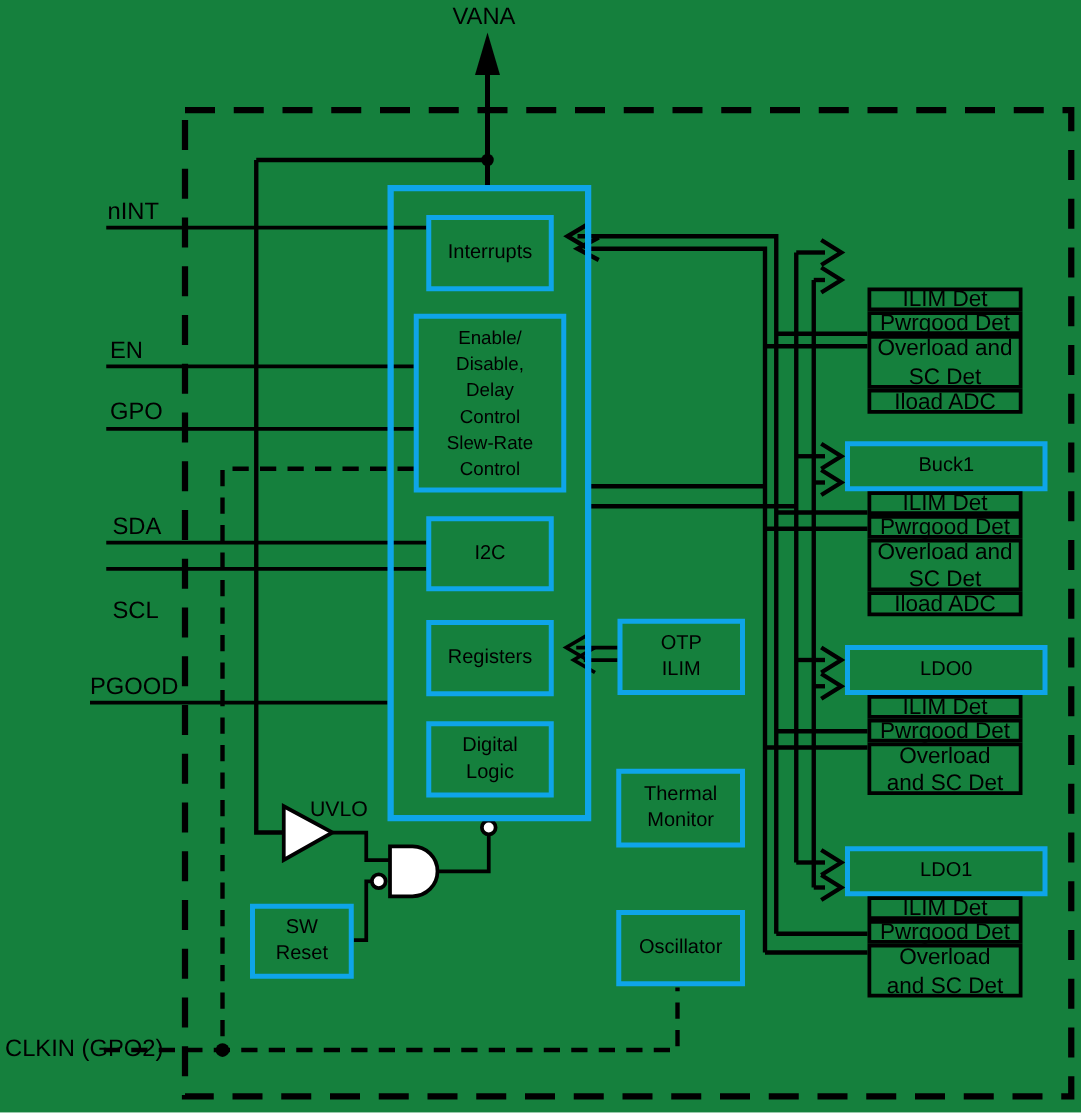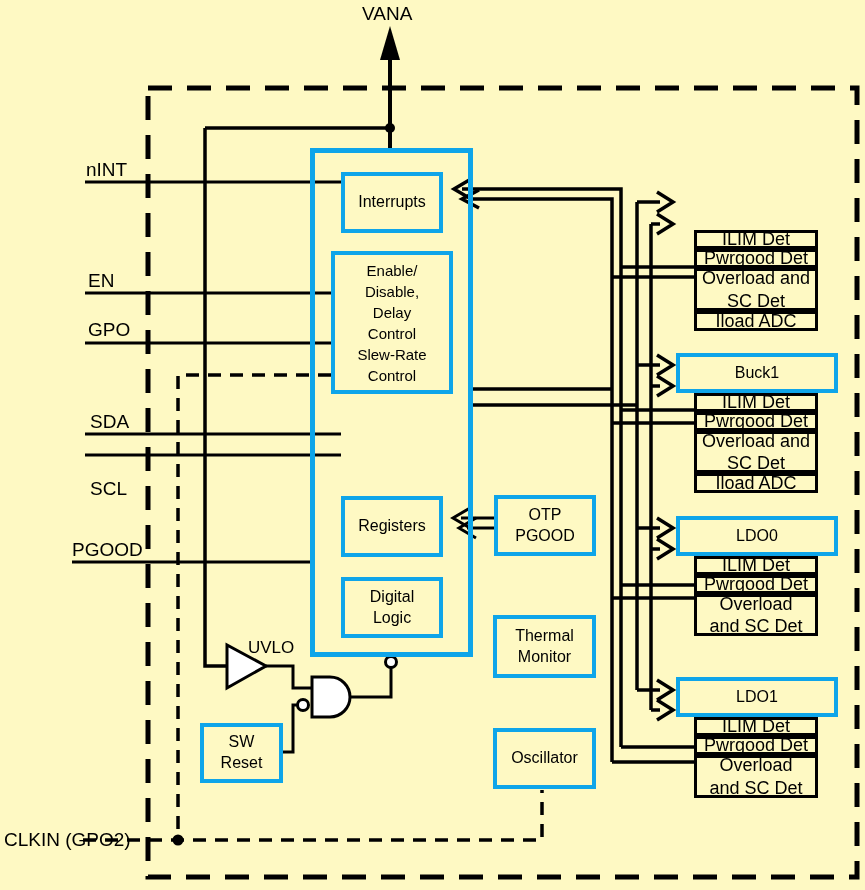--- a/index.html
+++ b/index.html
@@ -1,16 +1,16 @@
 <!DOCTYPE html>
 <html><head>
 <meta charset="utf-8">
 <style>
   html,body{margin:0;padding:0;background:#ffffff;}
-  #stage{position:relative;width:865px;height:890px;background:#fef9c3;
+  #stage{position:relative;width:865px;height:890px;background:#15803d;
          font-family:"Liberation Sans", sans-serif;color:#000;overflow:hidden;}
   #wires{position:absolute;left:0;top:0;z-index:1;}
   .box{position:absolute;box-sizing:border-box;border:4px solid #0ea5e9;
        display:flex;align-items:center;justify-content:center;
        text-align:center;font-size:16px;line-height:1.3;z-index:2;
        background:transparent;white-space:pre-line;}
   .thick{border-width:5px;}
   .row{position:absolute;box-sizing:border-box;border:3px solid #000;
        display:flex;align-items:center;justify-content:center;
        text-align:center;font-size:18px;line-height:1.25;z-index:2;
@@ -126,26 +126,27 @@
   <div class="small-label" style="left:248px;top:638px;">UVLO</div>
 
   <div class="box thick" style="left:310px;top:148px;width:163px;height:509px;"></div>
   <div class="box" style="left:341px;top:172px;width:102px;height:61px;">Interrupts</div>
   <div class="box" style="left:331px;top:251px;width:122px;height:143px;font-size:15px;line-height:1.4;">Enable/
 Disable,
 Delay
 Control
 Slew-Rate
 Control</div>
+  <div class="box" style="left:341px;top:413px;width:102px;height:60px;">I2C</div>
   <div class="box" style="left:341px;top:577px;width:102px;height:61px;">Digital
 Logic</div>
   <div class="box" style="left:341px;top:496px;width:102px;height:61px;">Registers</div>
 
   <div class="box" style="left:494px;top:495px;width:102px;height:61px;">OTP
-PGOOD</div>
+ILIM</div>
   <div class="box" style="left:493px;top:615px;width:103px;height:63px;">Thermal
 Monitor</div>
   <div class="box" style="left:493px;top:728px;width:103px;height:61px;">Oscillator</div>
   <div class="box" style="left:200px;top:723px;width:83px;height:60px;">SW
 Reset</div>
 
   <div class="row" style="left:694px;top:230px;width:124px;height:19px;">ILIM Det</div>
   <div class="row" style="left:694px;top:249px;width:124px;height:19px;">Pwrgood Det</div>
   <div class="row" style="left:694px;top:268px;width:124px;height:43px;">Overload and
 SC Det</div>

